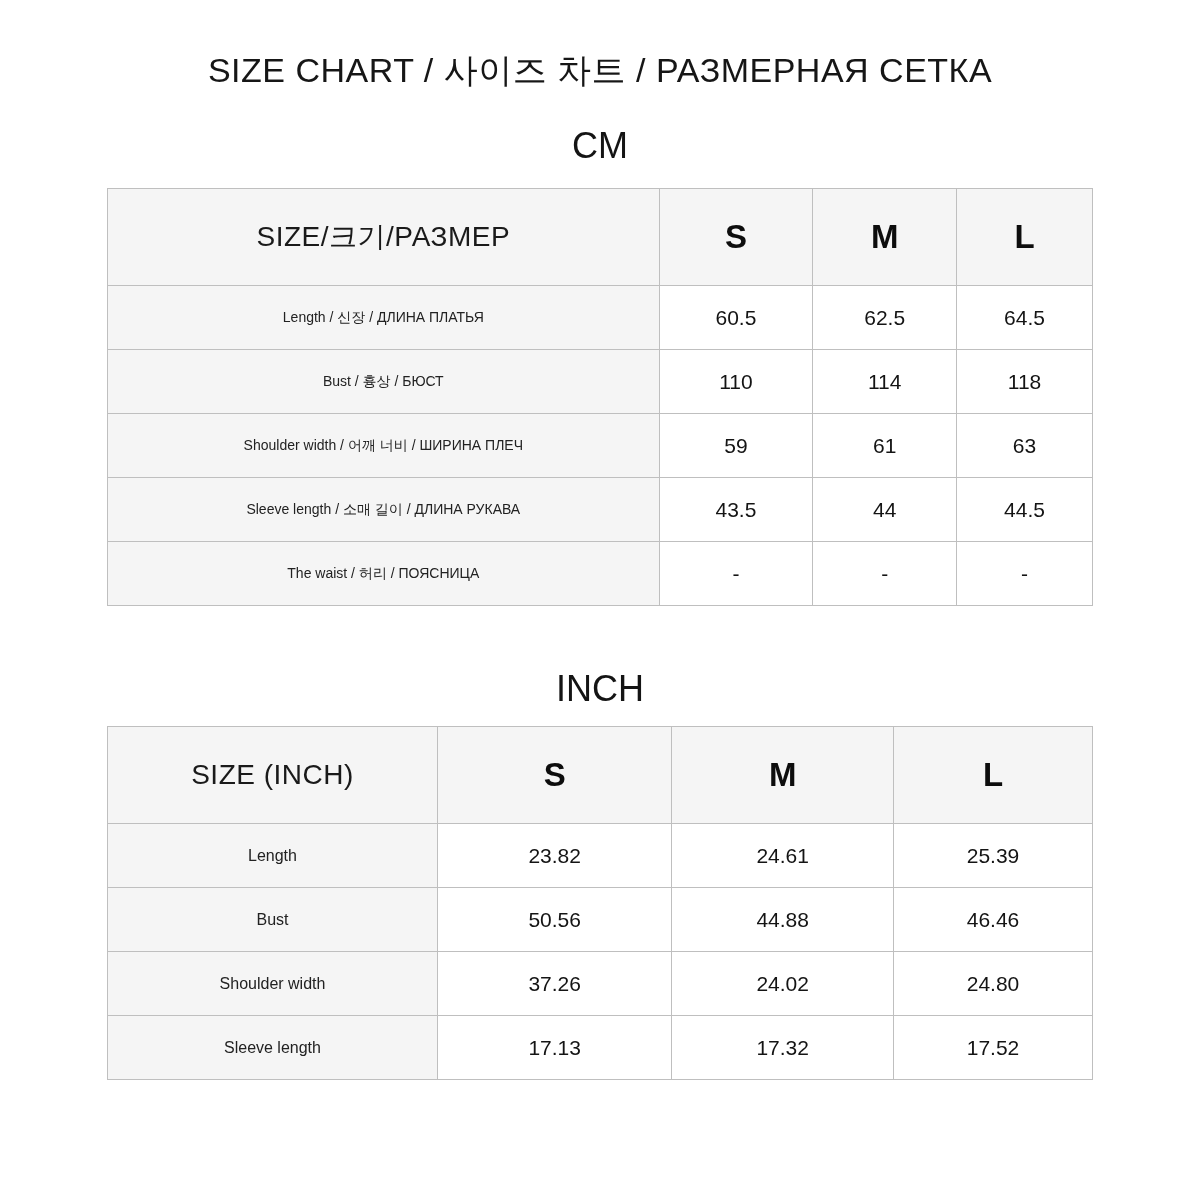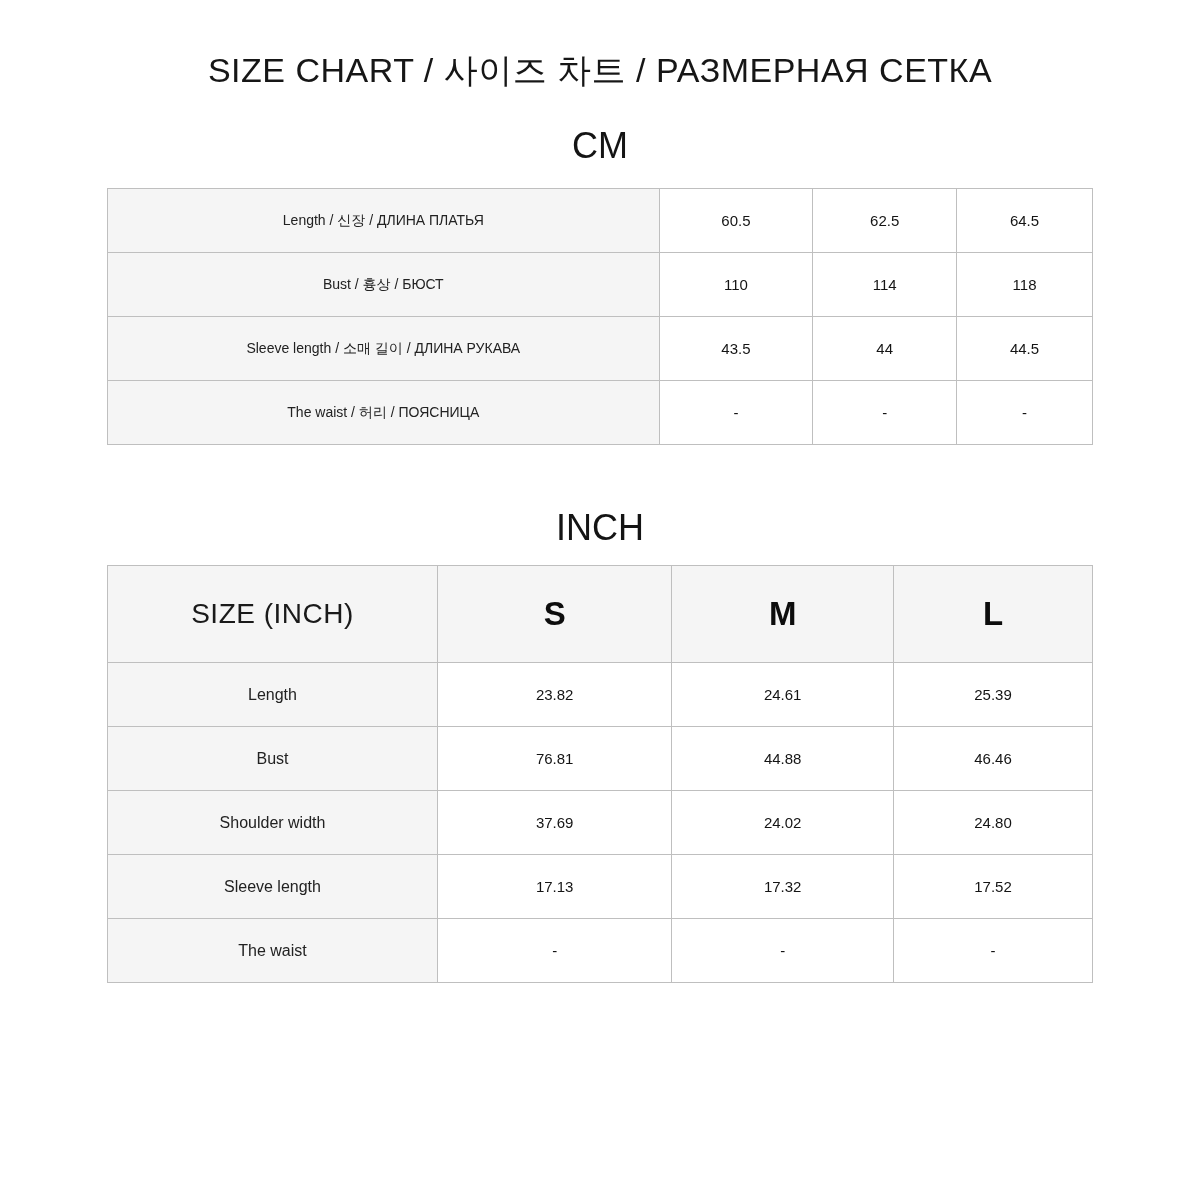--- a/index.html
+++ b/index.html
@@ -45,52 +45,64 @@
     background: #ffffff;
     font-weight: 400;
   }
   .size-table tr.header-row th { height: 97px; background: #f5f5f5; }
   .size-table tr.data-row  td { height: 64px; }
   .size-table td.label-cell { background: #f5f5f5; }
 
   .size-table .spec-title { font-size: 28px; color: #1a1a1a; letter-spacing: 0.5px; }
   .size-table .size-letter { font-size: 33px; font-weight: 700; color: #0d0d0d; }
   .size-table .row-label  { font-size: 14px; color: #222222; }
-  .size-table .cell-value { font-size: 15px; color: #141414; }
+  .size-table .cell-value { font-size: 21px; color: #141414; }
 
   table.inch .row-label  { font-size: 16px; }
 </style>
 </head>
 <body>
 
 <div class="page">
 
   <div class="page-title">SIZE CHART / 사이즈 차트 / РАЗМЕРНАЯ СЕТКА</div>
 
   <div class="section-heading cm">CM</div>
 
   <table class="size-table cm">
     <colgroup>
       <col style="width:56%">
         <col style="width:15.6%">
         <col style="width:14.6%">
         <col style="width:13.8%">
     </colgroup>
     <tbody>
+      <tr class="header-row">
+        <th class="spec-title">SIZE/크기/РАЗМЕР</th>
+        <th class="size-letter">S</th>
+        <th class="size-letter">M</th>
+        <th class="size-letter">L</th>
+      </tr>
       <tr class="data-row">
         <td class="label-cell row-label">Length  /  신장  /  ДЛИНА ПЛАТЬЯ</td>
         <td class="cell-value">60.5</td>
         <td class="cell-value">62.5</td>
         <td class="cell-value">64.5</td>
       </tr>
       <tr class="data-row">
         <td class="label-cell row-label">Bust  /  흉상  /  БЮСТ</td>
         <td class="cell-value">110</td>
         <td class="cell-value">114</td>
         <td class="cell-value">118</td>
+      </tr>
+      <tr class="data-row">
+        <td class="label-cell row-label">Shoulder width  /  어깨  너비  /  ШИРИНА ПЛЕЧ</td>
+        <td class="cell-value">59</td>
+        <td class="cell-value">61</td>
+        <td class="cell-value">63</td>
       </tr>
       <tr class="data-row">
         <td class="label-cell row-label">Sleeve length /  소매  길이  /  ДЛИНА РУКАВА</td>
         <td class="cell-value">43.5</td>
         <td class="cell-value">44</td>
         <td class="cell-value">44.5</td>
       </tr>
       <tr class="data-row">
         <td class="label-cell row-label">The waist  /  허리  /  ПОЯСНИЦА</td>
         <td class="cell-value">-</td>
@@ -117,38 +129,32 @@
         <th class="size-letter">L</th>
       </tr>
       <tr class="data-row">
         <td class="label-cell row-label">Length</td>
         <td class="cell-value">23.82</td>
         <td class="cell-value">24.61</td>
         <td class="cell-value">25.39</td>
       </tr>
       <tr class="data-row">
         <td class="label-cell row-label">Bust</td>
-        <td class="cell-value">76.81</td>
+        <td class="cell-value">50.56</td>
         <td class="cell-value">44.88</td>
         <td class="cell-value">46.46</td>
       </tr>
       <tr class="data-row">
         <td class="label-cell row-label">Shoulder width</td>
-        <td class="cell-value">37.69</td>
+        <td class="cell-value">37.26</td>
         <td class="cell-value">24.02</td>
         <td class="cell-value">24.80</td>
       </tr>
       <tr class="data-row">
         <td class="label-cell row-label">Sleeve length</td>
         <td class="cell-value">17.13</td>
         <td class="cell-value">17.32</td>
         <td class="cell-value">17.52</td>
       </tr>
-      <tr class="data-row">
-        <td class="label-cell row-label">The waist</td>
-        <td class="cell-value">-</td>
-        <td class="cell-value">-</td>
-        <td class="cell-value">-</td>
-      </tr>
     </tbody>
   </table>
 
 </div>
 
 </body></html>

